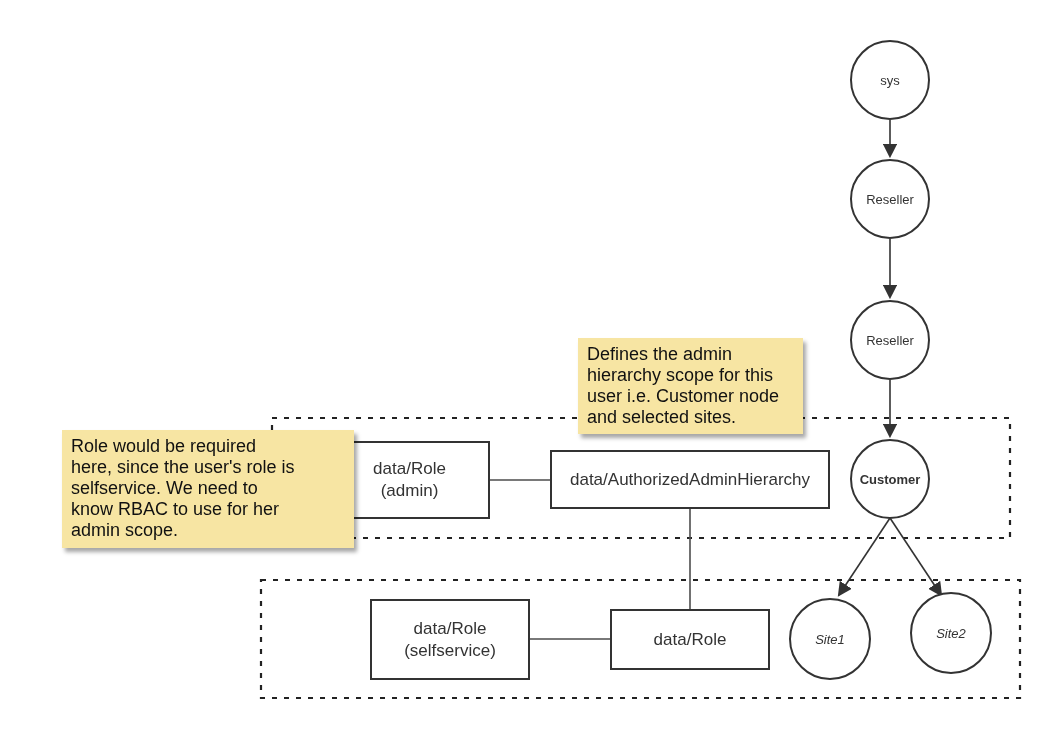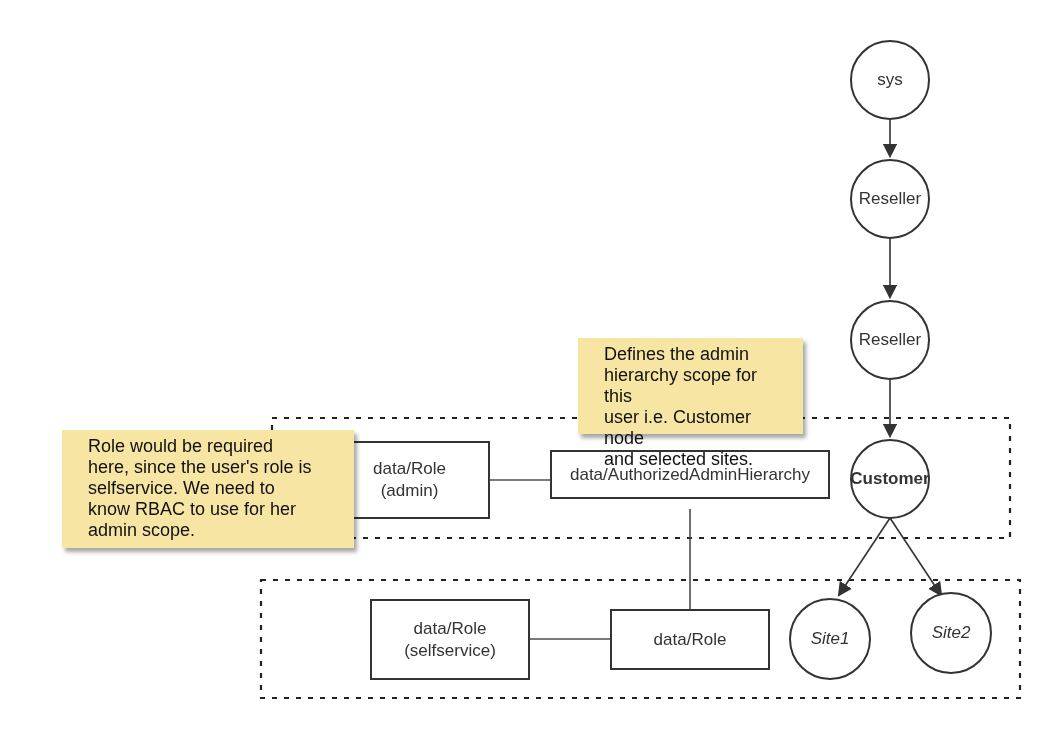--- a/index.html
+++ b/index.html
@@ -15,21 +15,21 @@
   svg.wires { position: absolute; left: 0; top: 0; }
 
   .circle {
     position: absolute;
     box-sizing: border-box;
     width: 80px; height: 80px;
     border: 2.5px solid #333333;
     border-radius: 50%;
     background: #ffffff;
     display: flex; align-items: center; justify-content: center;
-    font-size: 17px;
+    font-size: 13px;
     text-align: center;
     z-index: 2;
   }
   .circle.site { width: 82px; height: 82px; font-style: italic; }
 
   .box {
     position: absolute;
     box-sizing: border-box;
     border: 2.5px solid #333333;
     background: #ffffff;
@@ -39,21 +39,21 @@
     text-align: center;
     white-space: pre-line;
     z-index: 2;
   }
 
   .note {
     position: absolute;
     box-sizing: border-box;
     background: #f7e5a3;
     color: #111111;
-    padding: 6px 26px;
+    padding: 6px 9px;
     font-size: 18px;
     line-height: 21px;
     white-space: pre-line;
     box-shadow: 3px 4px 4px rgba(0,0,0,0.35);
     z-index: 3;
   }
 </style>
 </head>
 <body>
 
@@ -96,21 +96,21 @@
     <span>Site1</span>
   </div>
   <div class="circle site" style="left:910px; top:592px;">
     <span>Site2</span>
   </div>
 
   <div class="box" style="left:329px; top:441px; width:161px; height:78px;">
     <span>data/Role
 (admin)</span>
   </div>
-  <div class="box" style="left:550px; top:450px; width:280px; height:49px;">
+  <div class="box" style="left:550px; top:450px; width:280px; height:59px;">
     <span>data/AuthorizedAdminHierarchy</span>
   </div>
   <div class="box" style="left:370px; top:599px; width:160px; height:81px;">
     <span>data/Role
 (selfservice)</span>
   </div>
   <div class="box" style="left:610px; top:609px; width:160px; height:61px;">
     <span>data/Role</span>
   </div>
 

